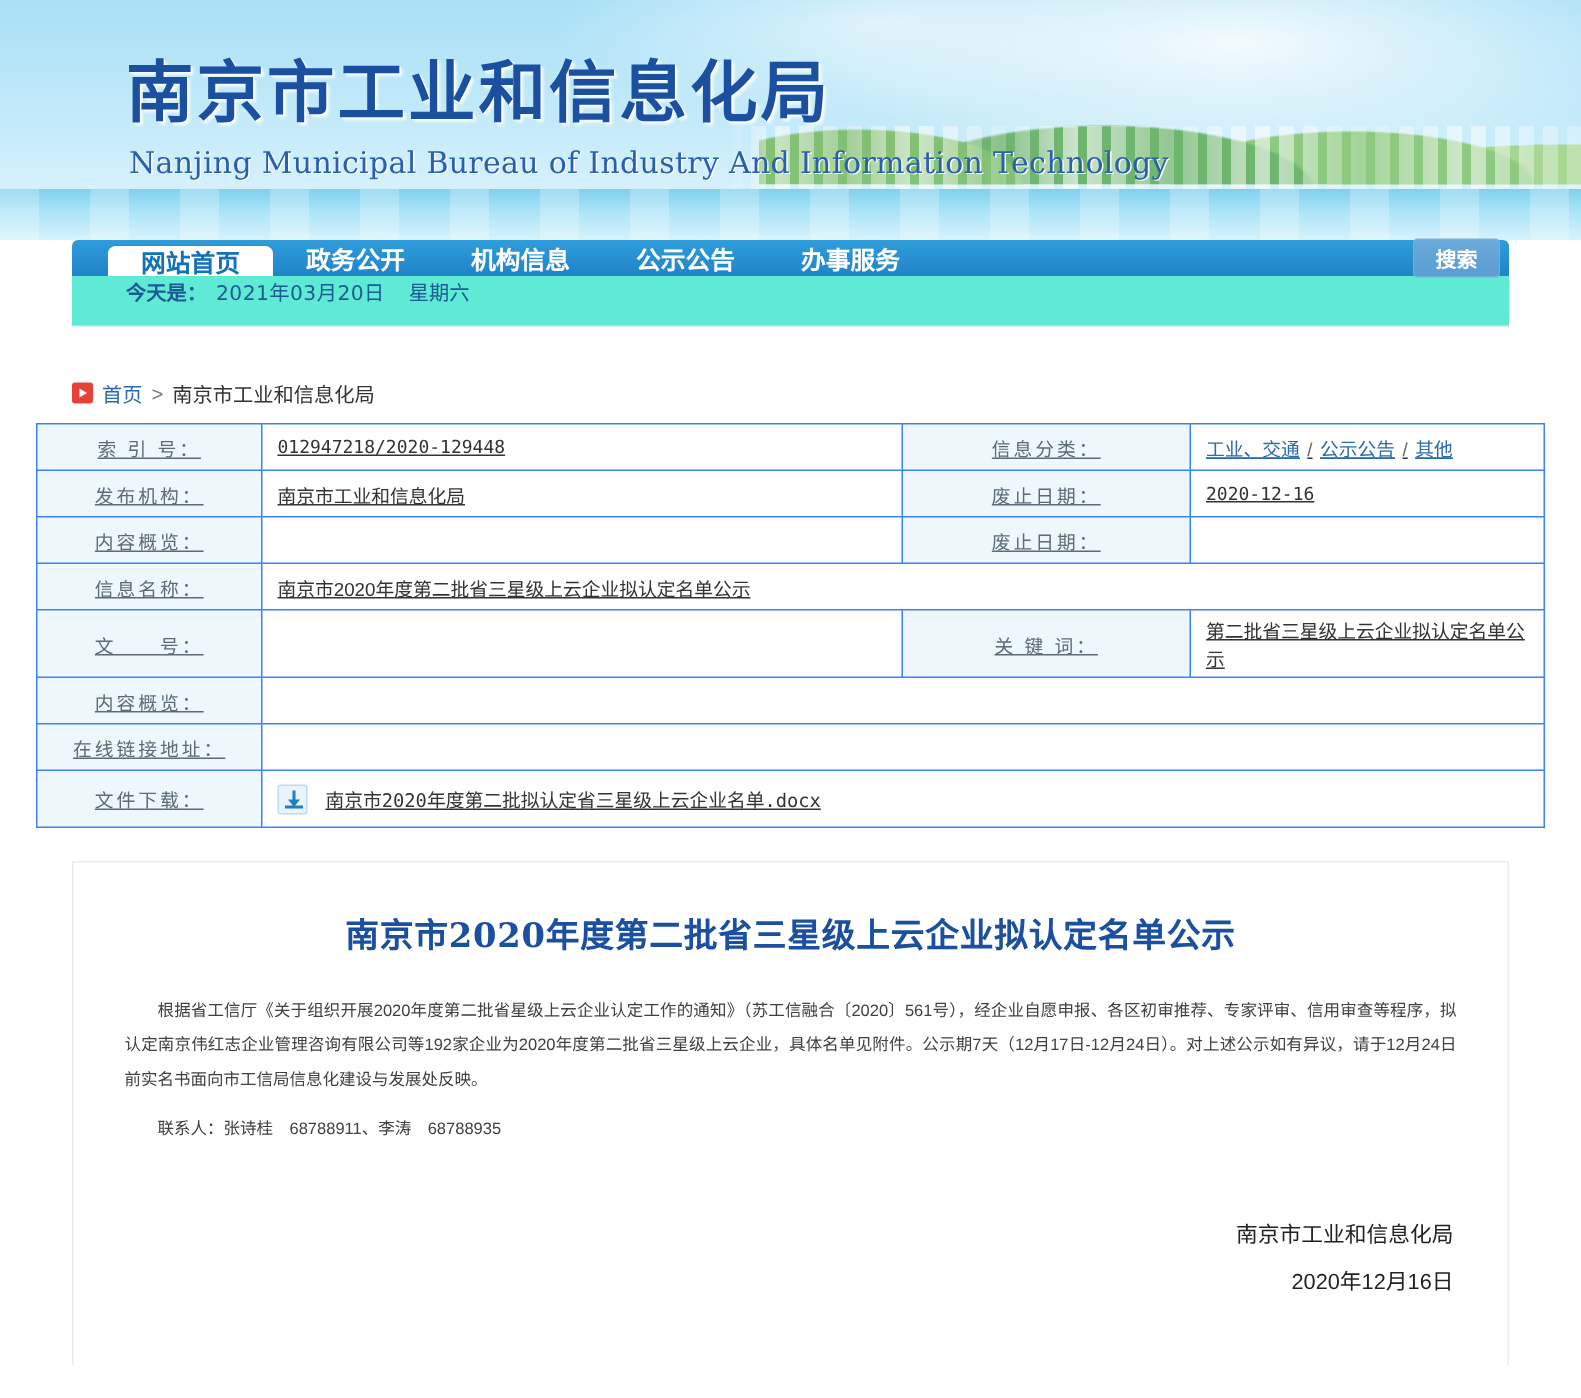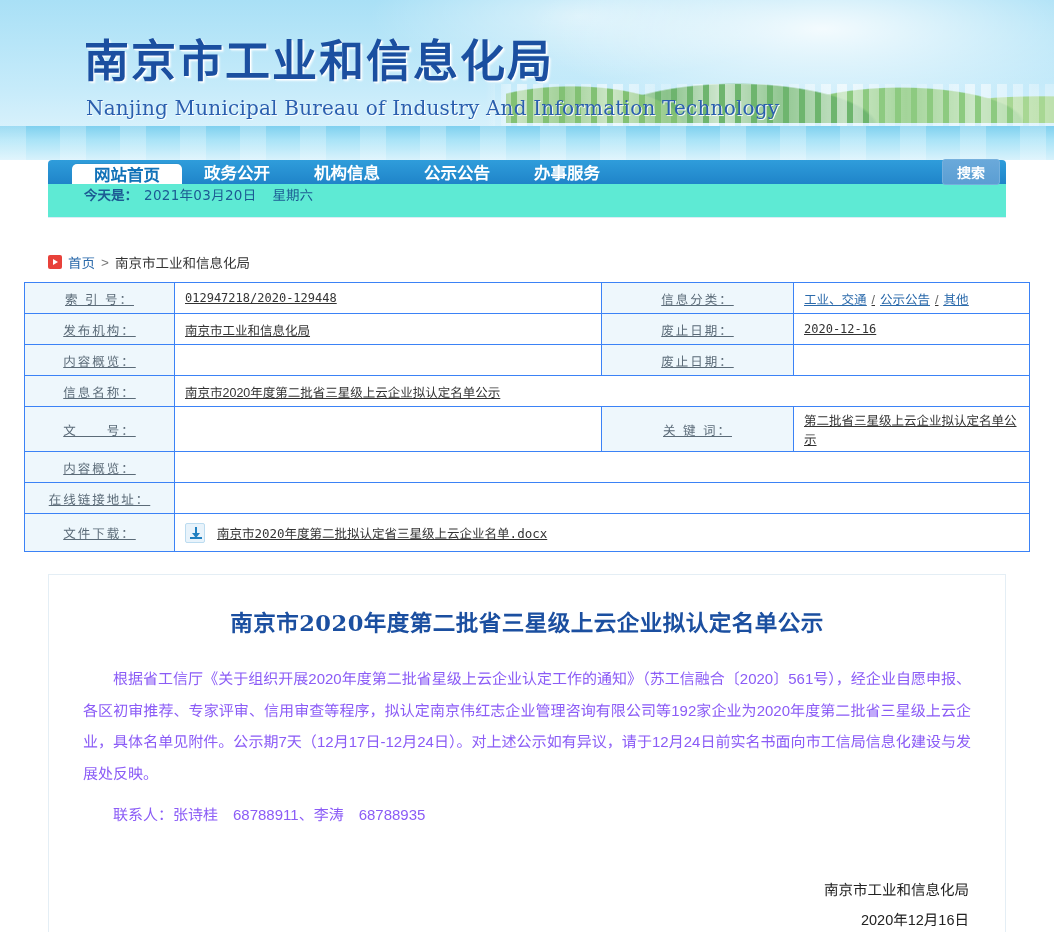--- a/index.html
+++ b/index.html
@@ -258,23 +258,23 @@
     margin: 4px 0 26px 0;
     text-align: center;
     font-family: "DejaVu Serif", "Liberation Serif", serif;
     font-size: 22.5px;
     font-weight: 700;
     color: #1b4fa0;
     letter-spacing: .5px;
   }
   .art-p {
     margin: 0 0 10px 0;
-    font-size: 15px;
+    font-size: 11px;
     line-height: 2.1;
-    color: #8b5cf6;
+    color: #404040;
     text-align: justify;
     text-indent: 2em;
   }
   .sign {
     margin-top: 44px;
     text-align: right;
     font-size: 14.5px;
     line-height: 2.1;
     color: #222;
     padding-right: 2px;

